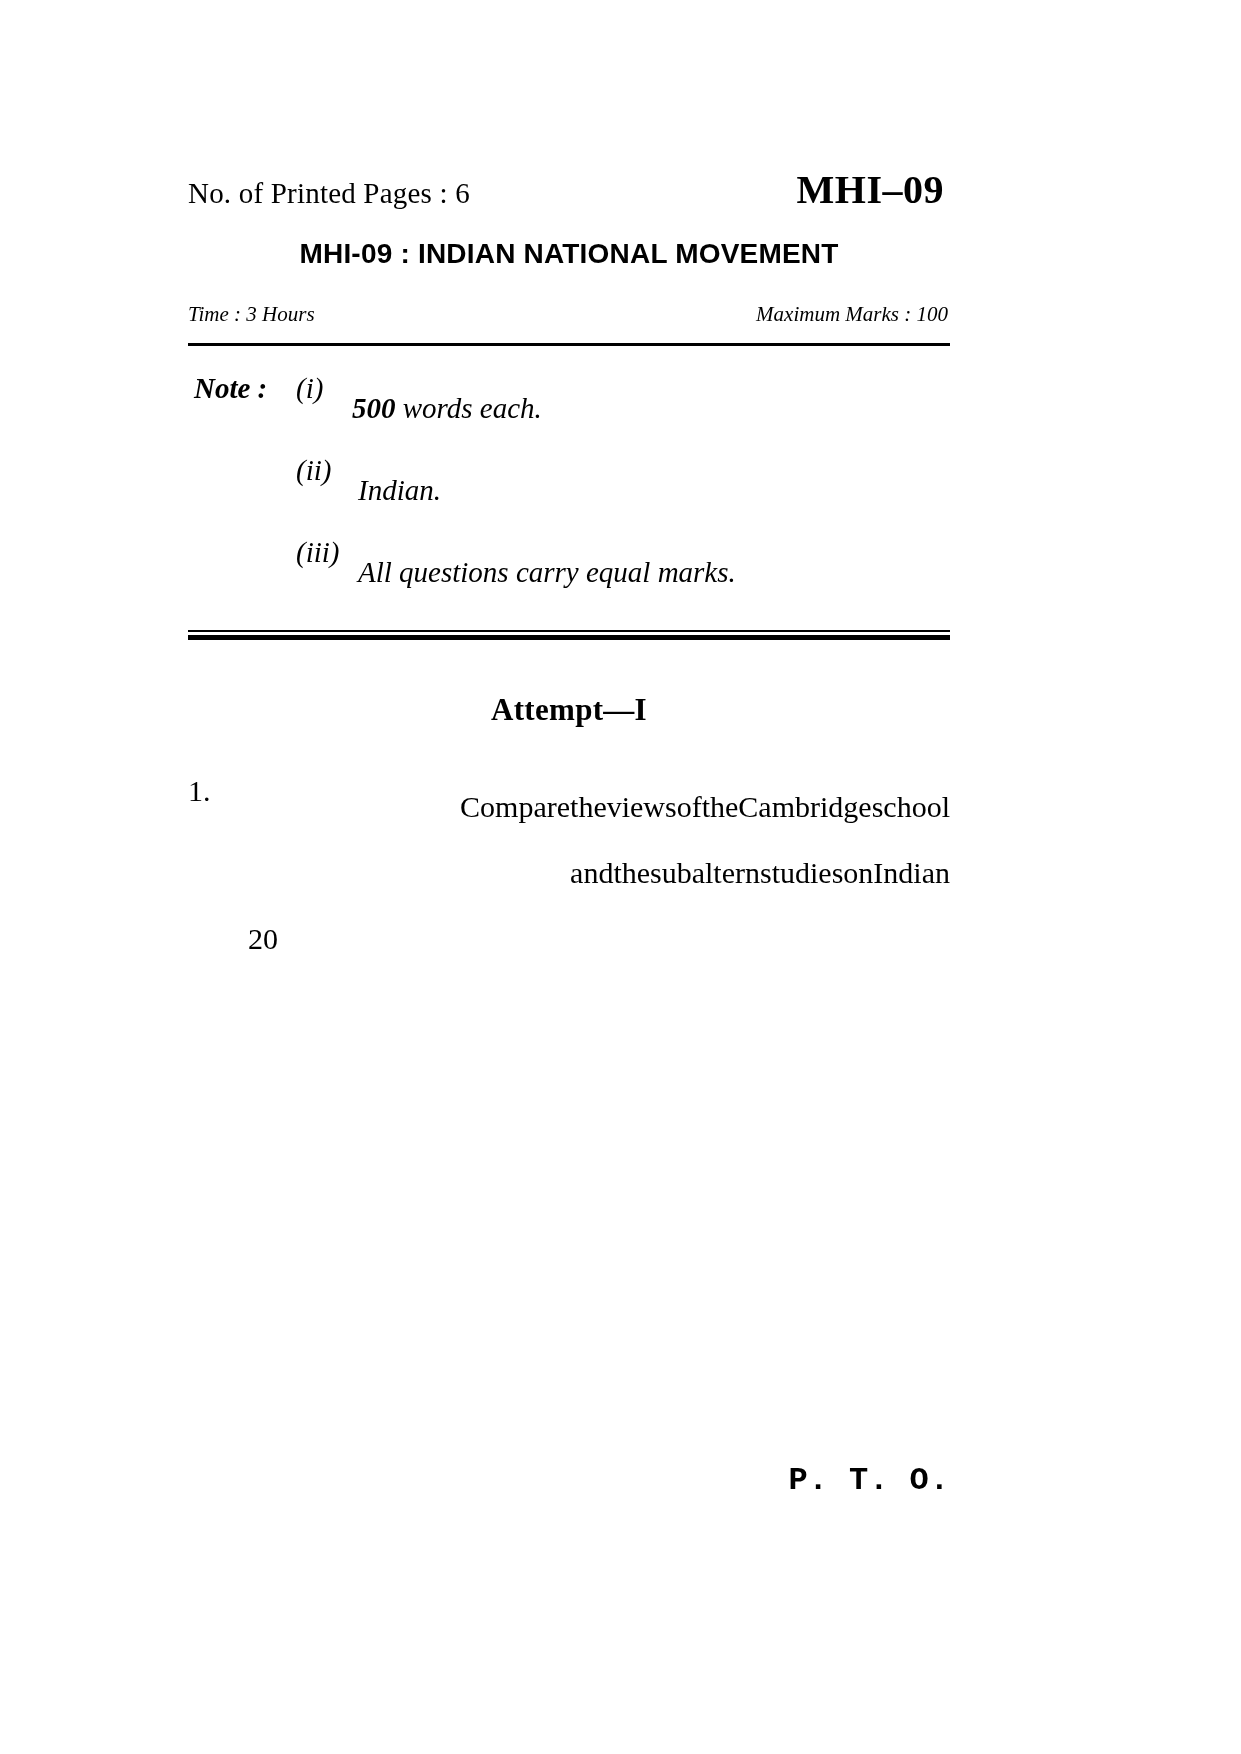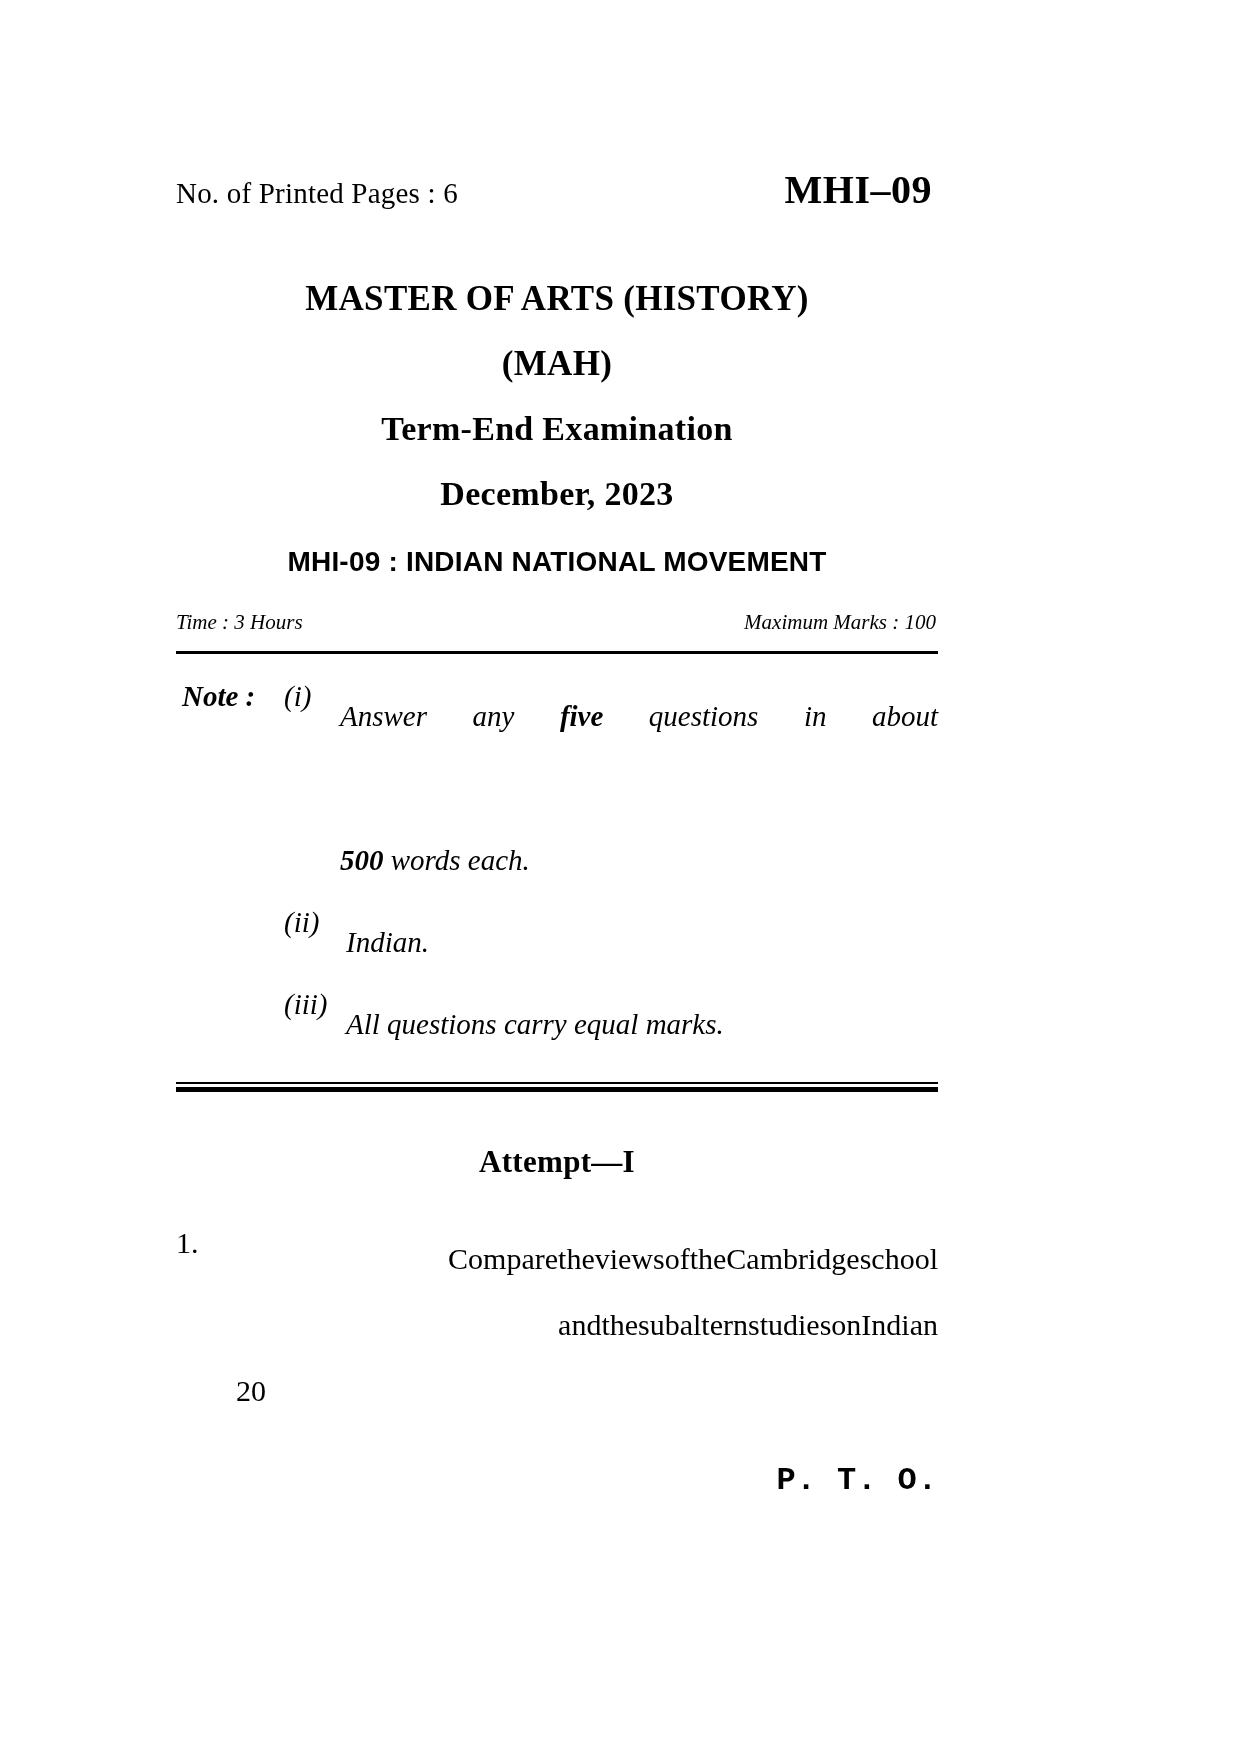--- a/index.html
+++ b/index.html
@@ -12,21 +12,21 @@
     width: 1241px;
     height: 1754px;
     position: relative;
     font-family: "Liberation Serif", "DejaVu Serif", serif;
     color: #000000;
     overflow: hidden;
   }
 
   .page {
     position: absolute;
-    left: 0;
+    left: 12px;
     top: 0;
     width: 1012px;
     height: 1754px;
     background: #fff;
   }
 
   .content {
     position: absolute;
     left: 176px;
     top: 0;
@@ -230,43 +230,36 @@
 <body>
 
 <div class="page">
   <div class="content">
 
     <div class="header-row">
       <div class="printed-pages">No. of Printed Pages : 6</div>
       <div class="paper-code">MHI–09</div>
     </div>
 
-    <div class="title-block">
-      <div class="title-line t-degree">MASTER OF ARTS (HISTORY)</div>
-      <div class="title-line t-prog">(MAH)</div>
-      <div class="title-line t-exam">Term-End Examination</div>
-      <div class="title-line t-date">December, 2023</div>
-    </div>
 
     <div class="subject-line">MHI-09 : INDIAN NATIONAL MOVEMENT</div>
 
     <div class="timemarks">
       <div class="time">Time : 3 Hours</div>
       <div class="marks">Maximum Marks : 100</div>
     </div>
 
     <div class="rule-single"></div>
 
     <div class="note-block">
 
       <div class="note-item">
         <div class="note-label">Note :</div>
         <div class="note-roman">(i)</div>
         <div class="note-text">
-          <span class="note-line-justify"><span>Answer</span> <span>any</span> <b>five</b> <span>questions</span> <span>in</span> <span>about</span></span>
           <span><b>500</b> <span>words each.</span></span>
         </div>
       </div>
 
       <div class="note-item">
         <div class="note-label blank"></div>
         <div class="note-roman wide">(ii)</div>
         <div class="note-text">
           <span>Indian.</span>
         </div>

